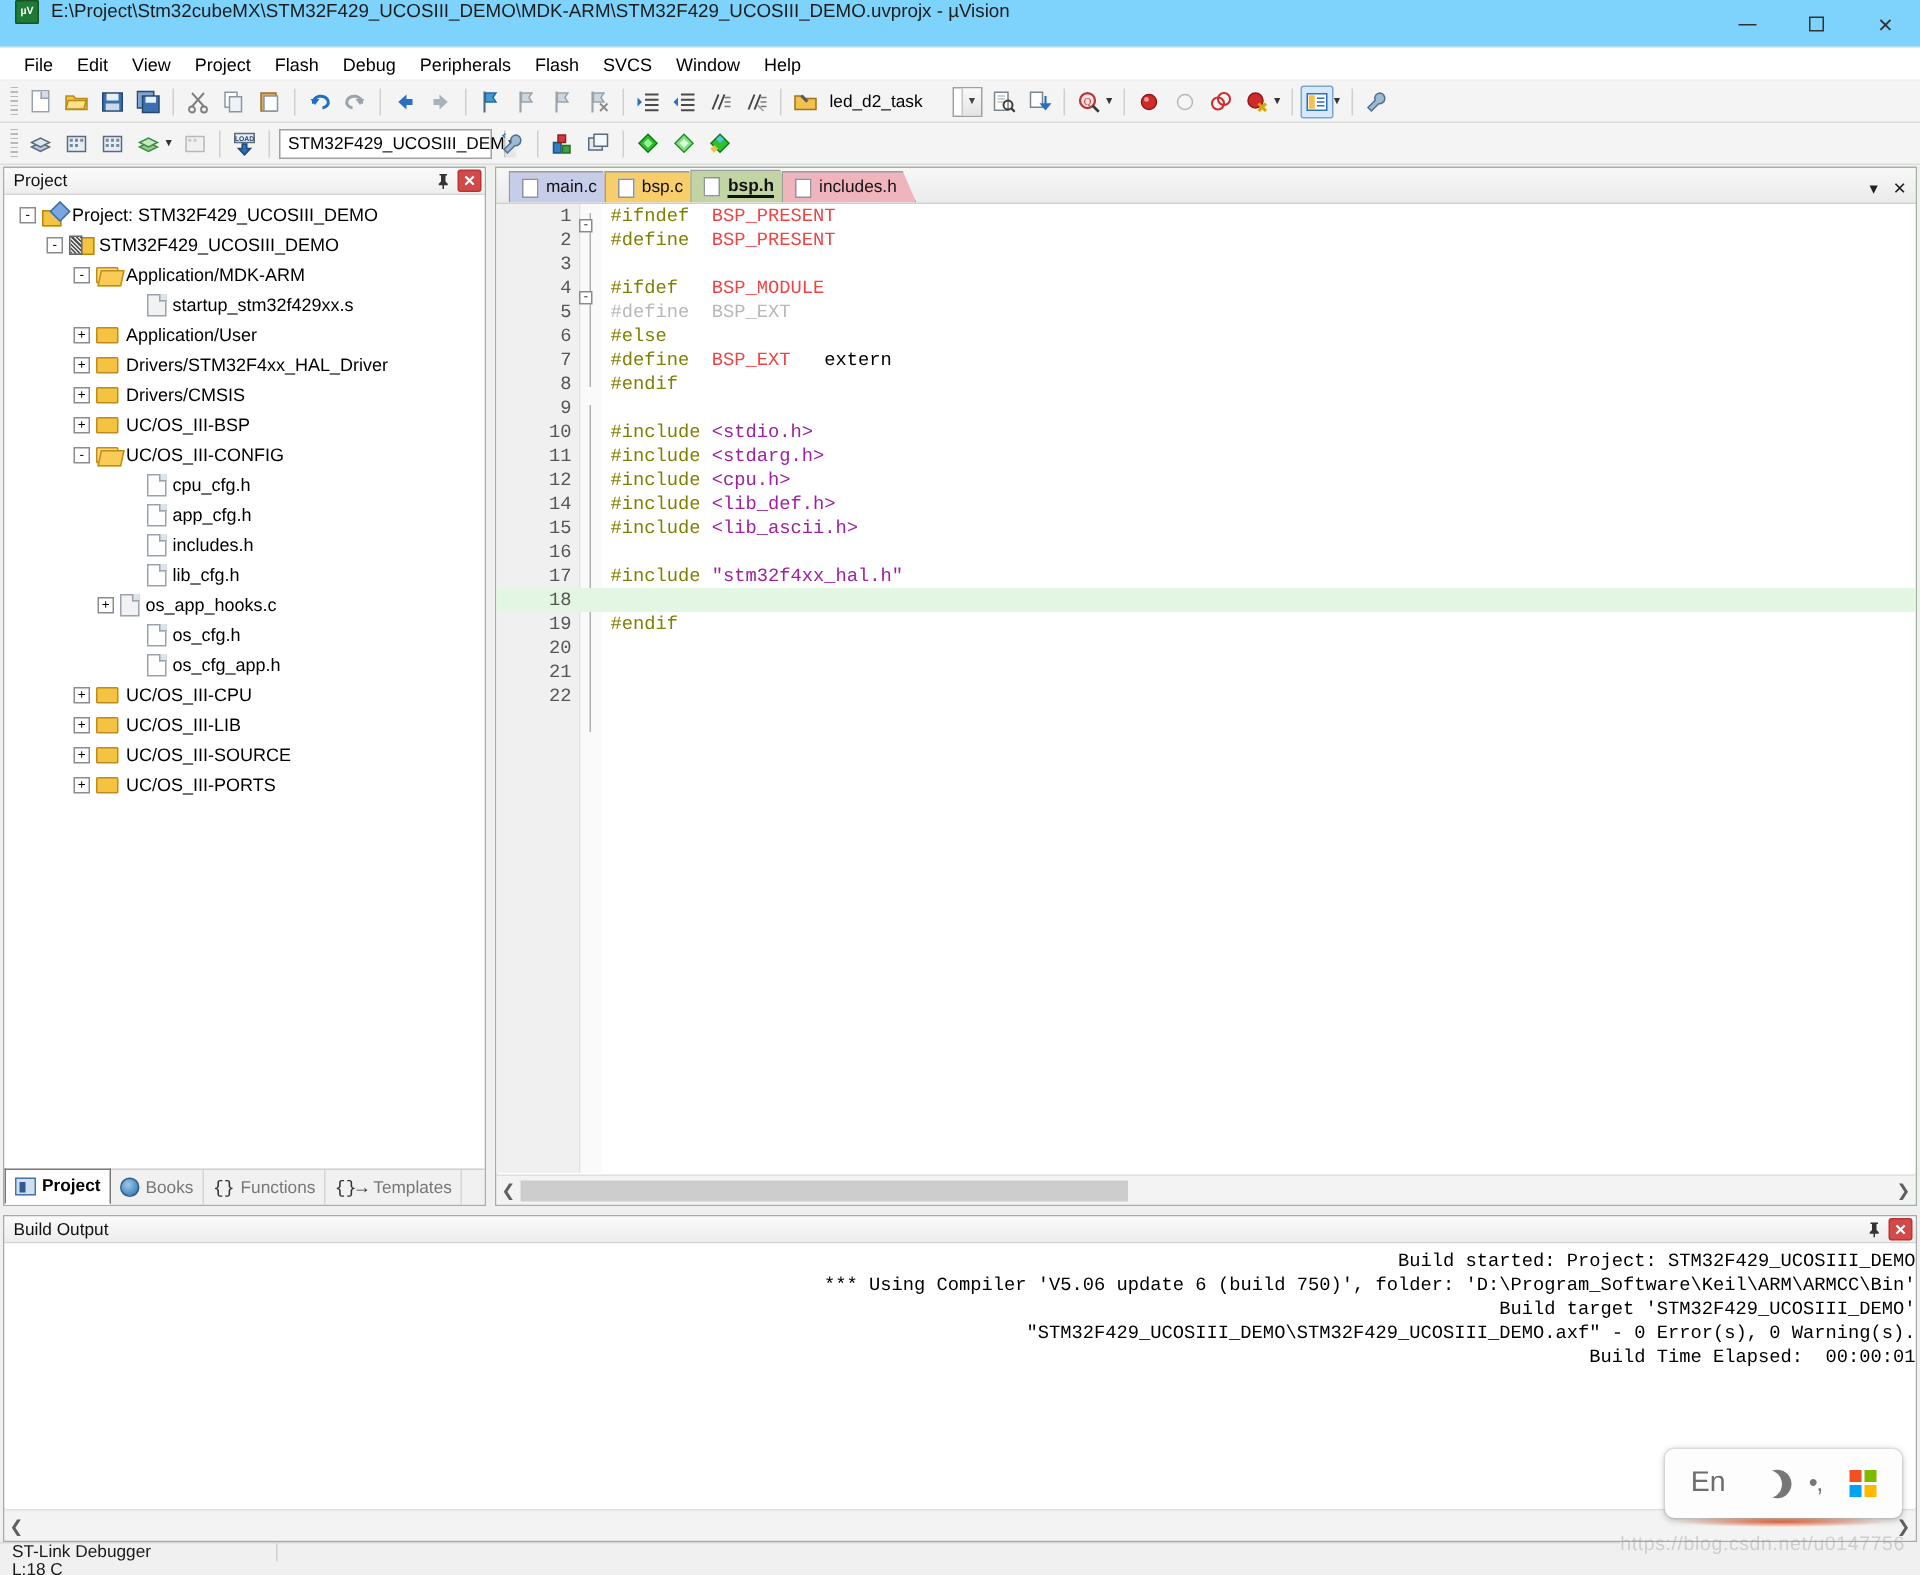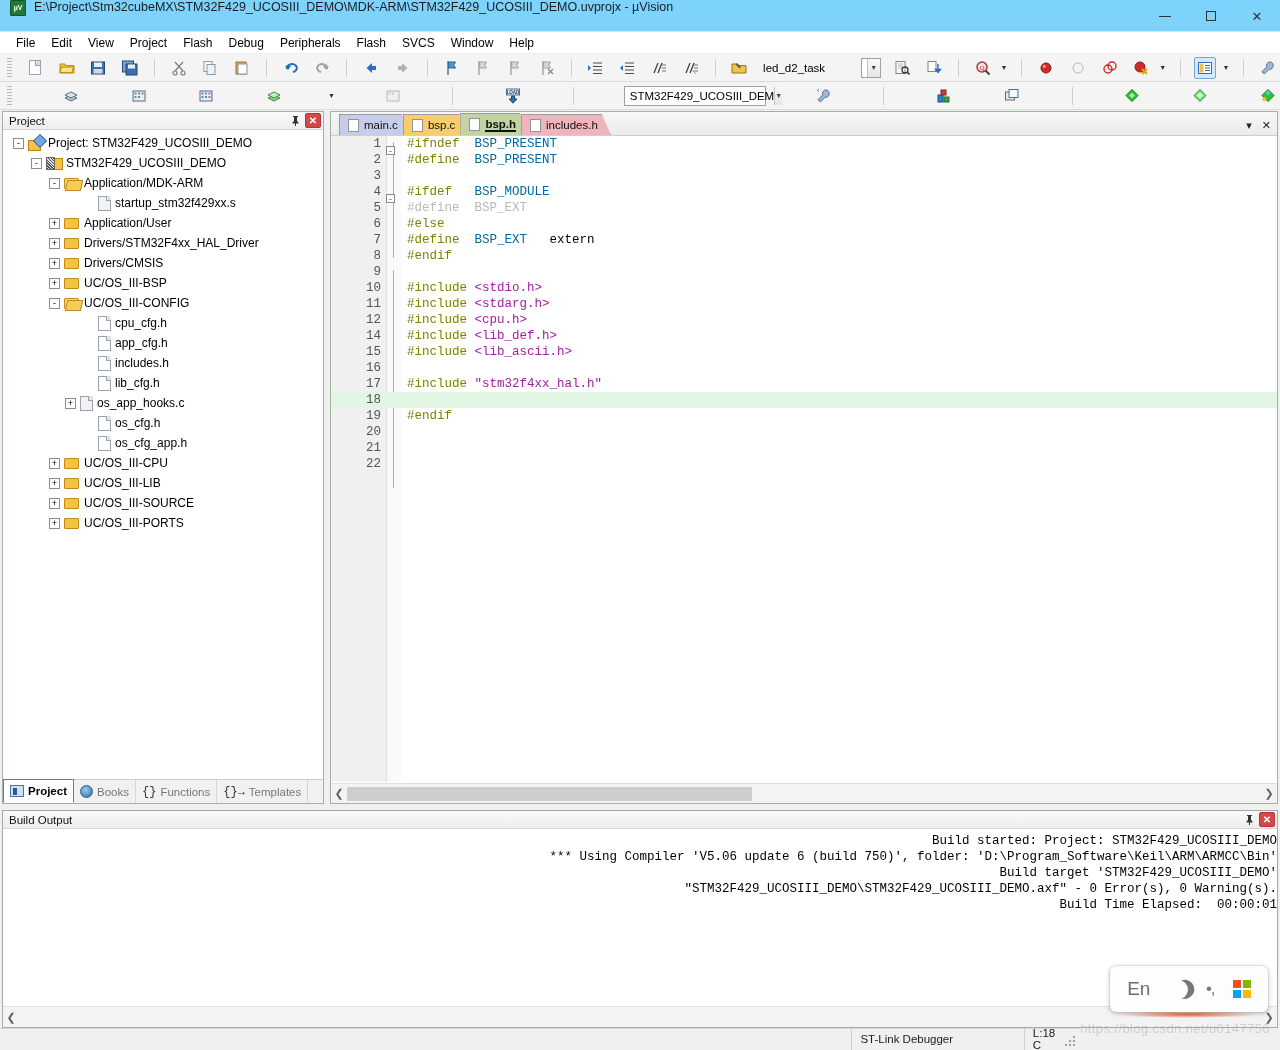--- a/index.html
+++ b/index.html
@@ -44,21 +44,20 @@
   }
   .menu-item {
     padding:2px 8px; font-size:12px; color:#000; white-space:nowrap; cursor:default;
   }
 
   
   .toolbar {
     position:absolute; left:0; width:1280px; background:#f4f4f4;
     display:flex; align-items:center; padding-left:4px;
     border-bottom:1px solid #dcdcdc;
-    justify-content:space-between;
   }
   .toolbar1 { top:54px; height:28px; }
   .toolbar2 { top:82px; height:28px; }
   .tb-grip { width:5px; height:20px; margin:0 3px;
              background:repeating-linear-gradient(to bottom,#b8b8b8 0 1px,transparent 1px 3px); }
   .tb-btn { width:22px; height:22px; margin:0 1px; display:flex; align-items:center;
             justify-content:center; border:1px solid transparent; border-radius:2px;
             position:relative; flex:0 0 auto; }
   .tb-btn.pressed { background:#d6e9fb; border-color:#7da5cc; }
   .tb-sep { width:1px; height:18px; background:#cfcfcf; margin:0 4px; flex:0 0 auto; }
@@ -187,21 +186,21 @@
   .cline.hl { background:#e3f6e3; }
   .cline .lnum { width:50px; text-align:right; color:#555; flex:0 0 auto;
                  font-family:"Liberation Mono",monospace; font-size:12.5px; }
   .cline .foldcell { width:20px; flex:0 0 auto; position:relative; }
   .foldbox { position:absolute; left:5px; top:2px; width:9px; height:9px;
              border:1px solid #8a8a8a; background:#fff; font-size:8px; line-height:7px;
              text-align:center; color:#222; }
   .cline .ctext { padding-left:6px; white-space:pre; }
   .kw-pre { color:#808000; }
   .kw-blue { color:#000000; }
-  .kw-ident { color:#0369a1; }
+  .kw-ident { color:#ef4444; }
   .kw-header { color:#a020a0; }
   .kw-str { color:#a020a0; }
   .dim { color:#b8b8b8; }
 
   .ed-hscroll { position:absolute; left:0; bottom:0; width:100%; height:20px;
                 background:#f3f3f3; border-top:1px solid #e0e0e0; display:flex; align-items:center; }
   .sb-arrow { width:16px; text-align:center; color:#606060; font-size:11px; }
   .sb-track { flex:1; height:14px; position:relative; background:#f3f3f3; }
   .sb-thumb { position:absolute; top:0; height:14px; background:#cdcdcd; }
 
@@ -219,21 +218,21 @@
                 font-size:12.5px; color:#000; line-height:16px; }
   .build-body div { white-space:pre;text-align:right; }
   .build-hscroll { position:absolute; left:0; bottom:0; width:100%; height:21px;
                    background:#f3f3f3; border-top:1px solid #e2e2e2;
                    display:flex; align-items:center; }
 
   
   .statusbar {
     position:absolute; left:0; bottom:0; width:1080px; height:22px;
     background:#f0f0f0; border-top:1px solid #d8d8d8;
-    display:flex; align-items:flex-end; font-size:11.5px; color:#1a1a1a;
+    display:flex; align-items:flex-start; font-size:11.5px; color:#1a1a1a;flex-direction:column;
   }
   .sb-cell { height:22px; display:flex; align-items:center; padding:0 8px;
              border-right:1px solid #d0d0d0; }
   .sb-grip { width:16px; height:16px; margin-left:auto; margin-right:2px;
              background:
                radial-gradient(circle 1px at 3px 11px,#a0a0a0 99%,transparent),
                radial-gradient(circle 1px at 7px 11px,#a0a0a0 99%,transparent),
                radial-gradient(circle 1px at 11px 11px,#a0a0a0 99%,transparent),
                radial-gradient(circle 1px at 7px 7px,#a0a0a0 99%,transparent),
                radial-gradient(circle 1px at 11px 7px,#a0a0a0 99%,transparent),

